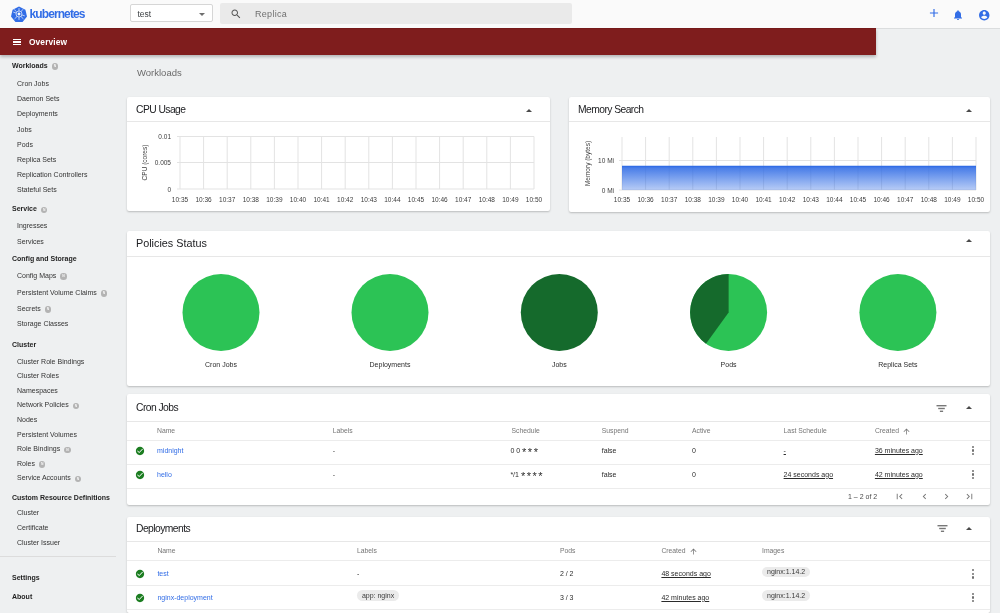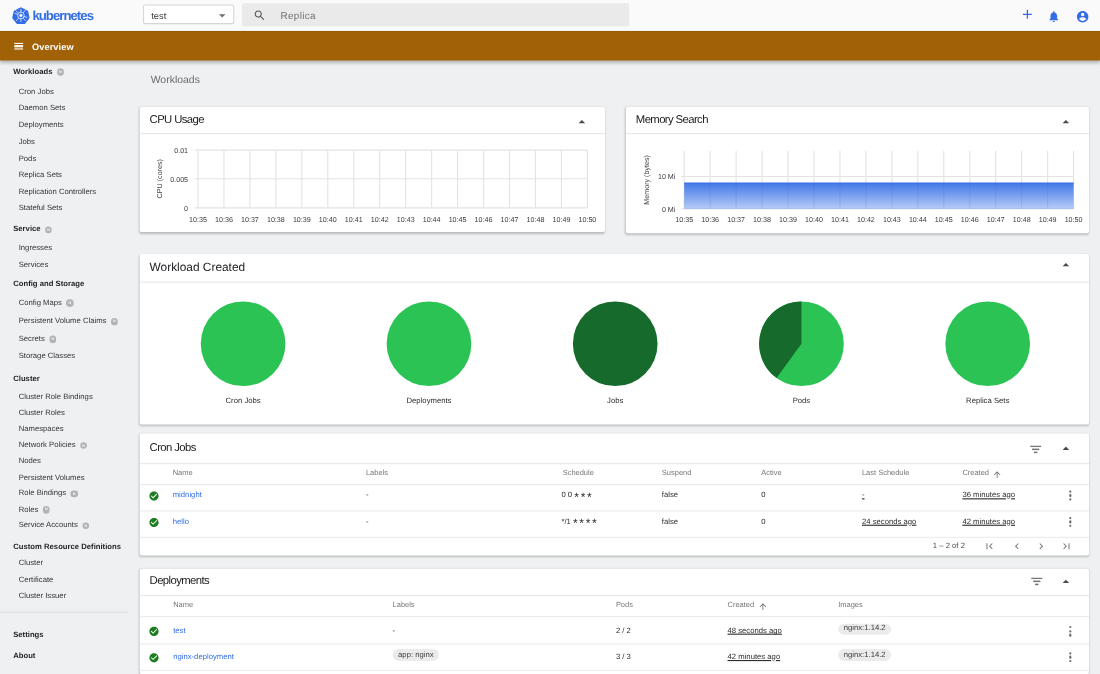--- a/index.html
+++ b/index.html
@@ -13,21 +13,21 @@
 #logotext { position:absolute; left:29.5px; top:7.4px; font-size:12px; font-weight:bold; color:#326de6; letter-spacing:-0.9px; }
 #nsselect { position:absolute; left:130px; top:4px; width:83px; height:18px; background:#fff; border:1px solid #d6d6d6; border-radius:2px; }
 #nsselect .txt { position:absolute; left:6.5px; top:3.6px; font-size:8.5px; color:#3c4043; }
 #nsselect .car { position:absolute; right:7.5px; top:7.5px; width:0; height:0; border-left:3.2px solid transparent; border-right:3.2px solid transparent; border-top:3.2px solid #6e6e6e; }
 #search { position:absolute; left:220px; top:3px; width:352px; height:21px; background:#eaeaea; border-radius:2px; }
 #search .mag { position:absolute; left:10px; top:4px; }
 #search .ph { position:absolute; left:35px; top:6.2px; font-size:9px; letter-spacing:0.3px; color:#6f6f6f; }
 .topicon { position:absolute; top:4px; }
 
 
-#bluebar { position:absolute; left:0; top:28px; width:1000px; height:27px; background:#a16207; z-index:4; box-shadow:0 2px 3px rgba(0,0,0,0.25); }
+#bluebar { position:absolute; left:0; top:28px; width:876px; height:27px; background:#7f1d1d; z-index:4; box-shadow:0 2px 3px rgba(0,0,0,0.25); }
 #burger { position:absolute; left:13px; top:10.8px; width:8px; }
 #burger div { height:1.4px; background:#fff; margin-bottom:1.1px; }
 #bluebar .title { position:absolute; left:29px; top:9.2px; font-size:8.4px; font-weight:bold; color:#fff; letter-spacing:0.1px; }
 
 
 #nav { position:absolute; left:0; top:56px; width:116px; height:557px; font-size:7px; color:#2b2b2b; }
 .navh { position:absolute; left:12px; font-weight:bold; color:#1f1f1f; white-space:nowrap; }
 .navi { position:absolute; left:17px; color:#333; white-space:nowrap; }
 .nbadge { display:inline-block; width:6.5px; height:6.5px; background:#b3b3b3; border-radius:50%; color:rgba(255,255,255,0.9); font-size:3.4px; text-align:center; line-height:6.5px; vertical-align:0.5px; margin-left:4px; font-weight:bold; }
 #navdiv { position:absolute; left:0px; top:556px; width:116px; border-top:1px solid #dcdcdc; }
@@ -248,21 +248,21 @@
           <text x="336.2" y="80.5">10:47</text>
           <text x="359.8" y="80.5">10:48</text>
           <text x="383.4" y="80.5">10:49</text>
           <text x="407" y="80.5">10:50</text>
         </g>
     </g>
   </svg>
 </div>
 
 <div class="card" id="wscard" style="left:127px; top:231px; width:863px; height:155px;">
-  <div class="ctitle" style="top:5.8px; font-size:10.8px; letter-spacing:0;">Workload Created</div>
+  <div class="ctitle" style="top:5.8px; font-size:10.8px; letter-spacing:0;">Policies Status</div>
   <div class="caret" style="right:18.5px; top:8px;"></div>
   <div class="cdiv" style="top:25px;"></div>
   <svg width="863" height="130" style="position:absolute;left:0;top:25px;" id="piesvg" font-family="Liberation Sans, sans-serif">
     <circle cx="94" cy="56.5" r="38.5" fill="#2cc355"></circle>
     <circle cx="263" cy="56.5" r="38.5" fill="#2cc355"></circle>
     <circle cx="432.3" cy="56.5" r="38.5" fill="#156a2c"></circle>
     <circle cx="601.6" cy="56.5" r="38.5" fill="#2cc355"></circle>
     <path d="M601.6,56.5 L601.6,18 A38.5,38.5 0 0 0 578.97,87.65 Z" fill="#156a2c"></path>
     <circle cx="770.9" cy="56.5" r="38.5" fill="#2cc355"></circle>
     <g font-size="7" fill="#2b2b2b" text-anchor="middle">

